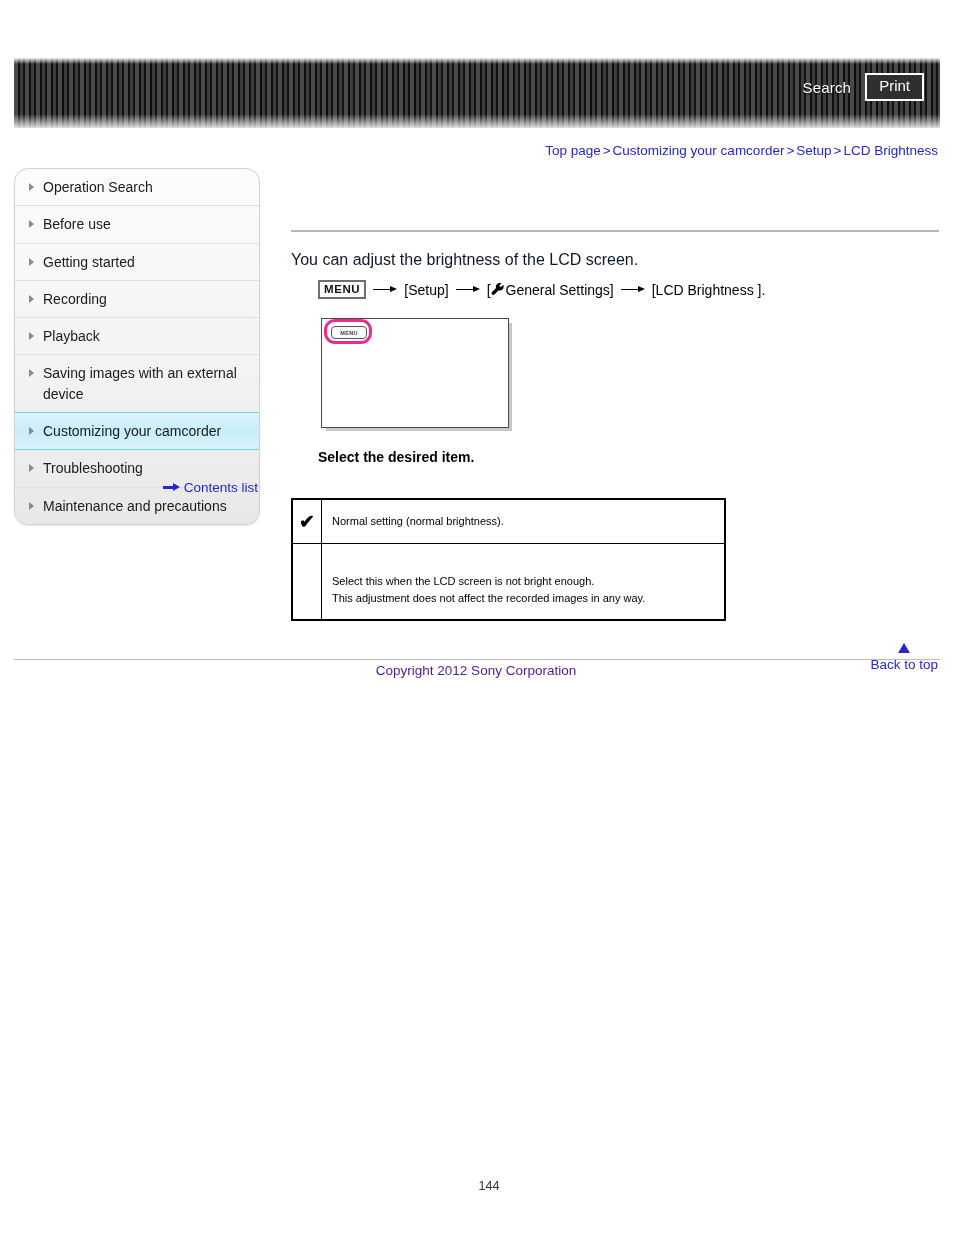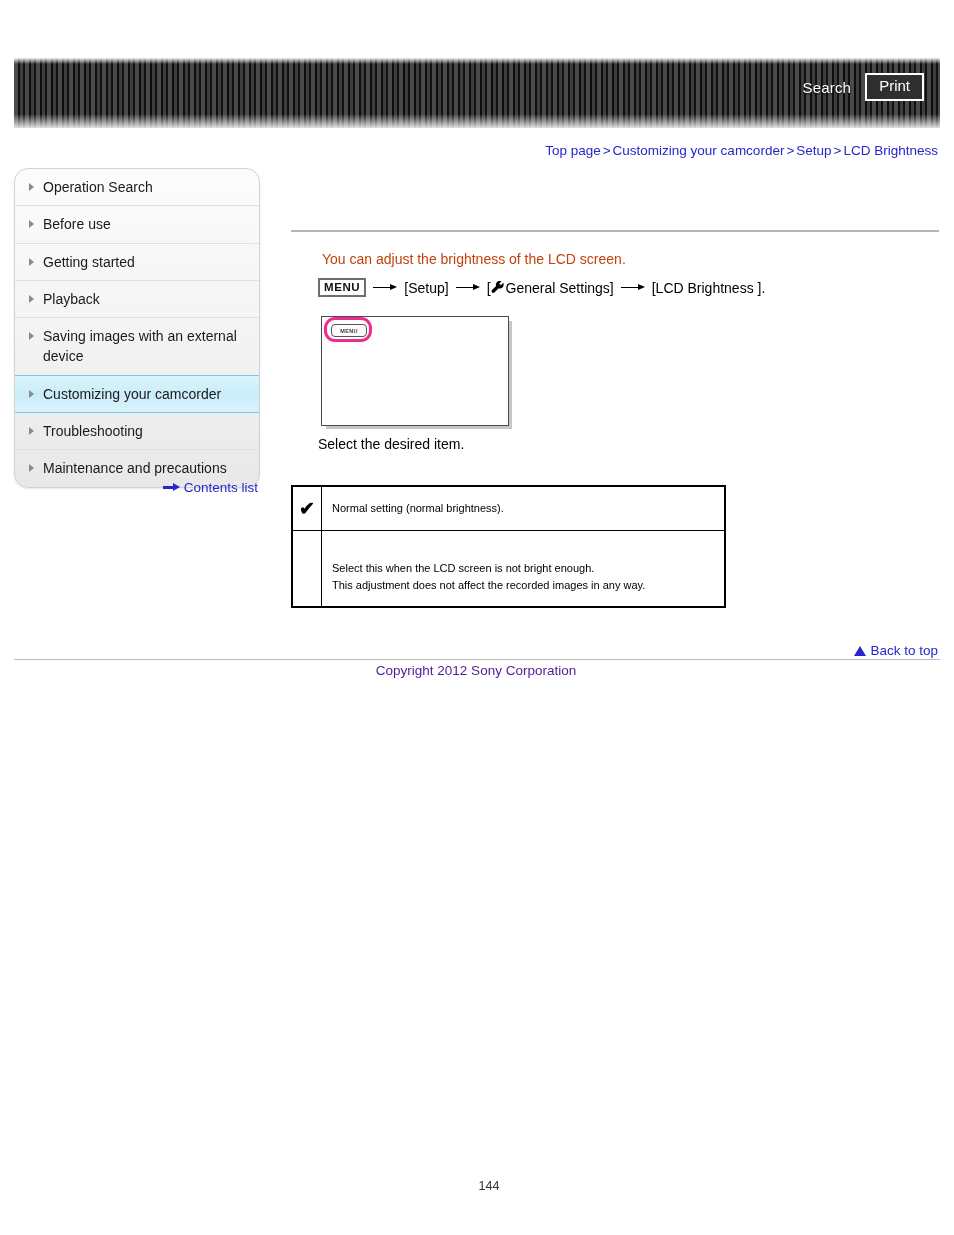--- a/index.html
+++ b/index.html
@@ -171,24 +171,23 @@
     top: 168px;
     width: 648px;
   }
   .top-rule {
     height: 2px;
     background: #b5b5b5;
     margin-top: 62px;
     margin-bottom: 0;
   }
   .intro-text {
-    font-size: 14px;
-    color: #c2410c;
+    font-size: 16px;
+    color: #0f172a;
     margin-top: 19px;
-    margin-left: 31px;
   }
   .menu-path {
     display: flex;
     align-items: center;
     flex-wrap: nowrap;
     font-size: 14px;
     margin-top: 11px;
     margin-left: 27px;
     white-space: nowrap;
   }
@@ -277,22 +276,23 @@
     width: 48px;
     height: 25px;
     border: 3.5px solid #ef2b8d;
     border-radius: 11px;
     box-sizing: border-box;
     pointer-events: none;
   }
 
   .select-item-text {
     font-size: 14px;
-    margin-top: 10px;
+    margin-top: 21px;
     margin-left: 27px;
+    font-weight: bold;
   }
 
   
   .options-table {
     margin-top: 33px;
     width: 435px;
     border-collapse: collapse;
     border: 2px solid #000;
     table-layout: fixed;
   }
@@ -314,20 +314,21 @@
 
   
   .back-to-top {
     position: absolute;
     right: 16px;
     top: 643px;
     display: flex;
     align-items: center;
     gap: 4px;
     cursor: pointer;
+    flex-direction: column;
   }
   .triangle-up-icon {
     width: 0; height: 0;
     border-left: 6px solid transparent;
     border-right: 6px solid transparent;
     border-bottom: 10px solid #2626cc;
   }
   .back-to-top-label {
     color: #2626cc;
     font-size: 13.5px;
@@ -378,20 +379,24 @@
     <span class="nav-bullet"></span>
     <span class="nav-label">Operation Search</span>
   </div>
   <div class="nav-item">
     <span class="nav-bullet"></span>
     <span class="nav-label">Before use</span>
   </div>
   <div class="nav-item">
     <span class="nav-bullet"></span>
     <span class="nav-label">Getting started</span>
+  </div>
+  <div class="nav-item">
+    <span class="nav-bullet"></span>
+    <span class="nav-label">Recording</span>
   </div>
   <div class="nav-item">
     <span class="nav-bullet"></span>
     <span class="nav-label">Playback</span>
   </div>
   <div class="nav-item">
     <span class="nav-bullet"></span>
     <span class="nav-label">Saving images with an external device</span>
   </div>
   <div class="nav-item selected">

